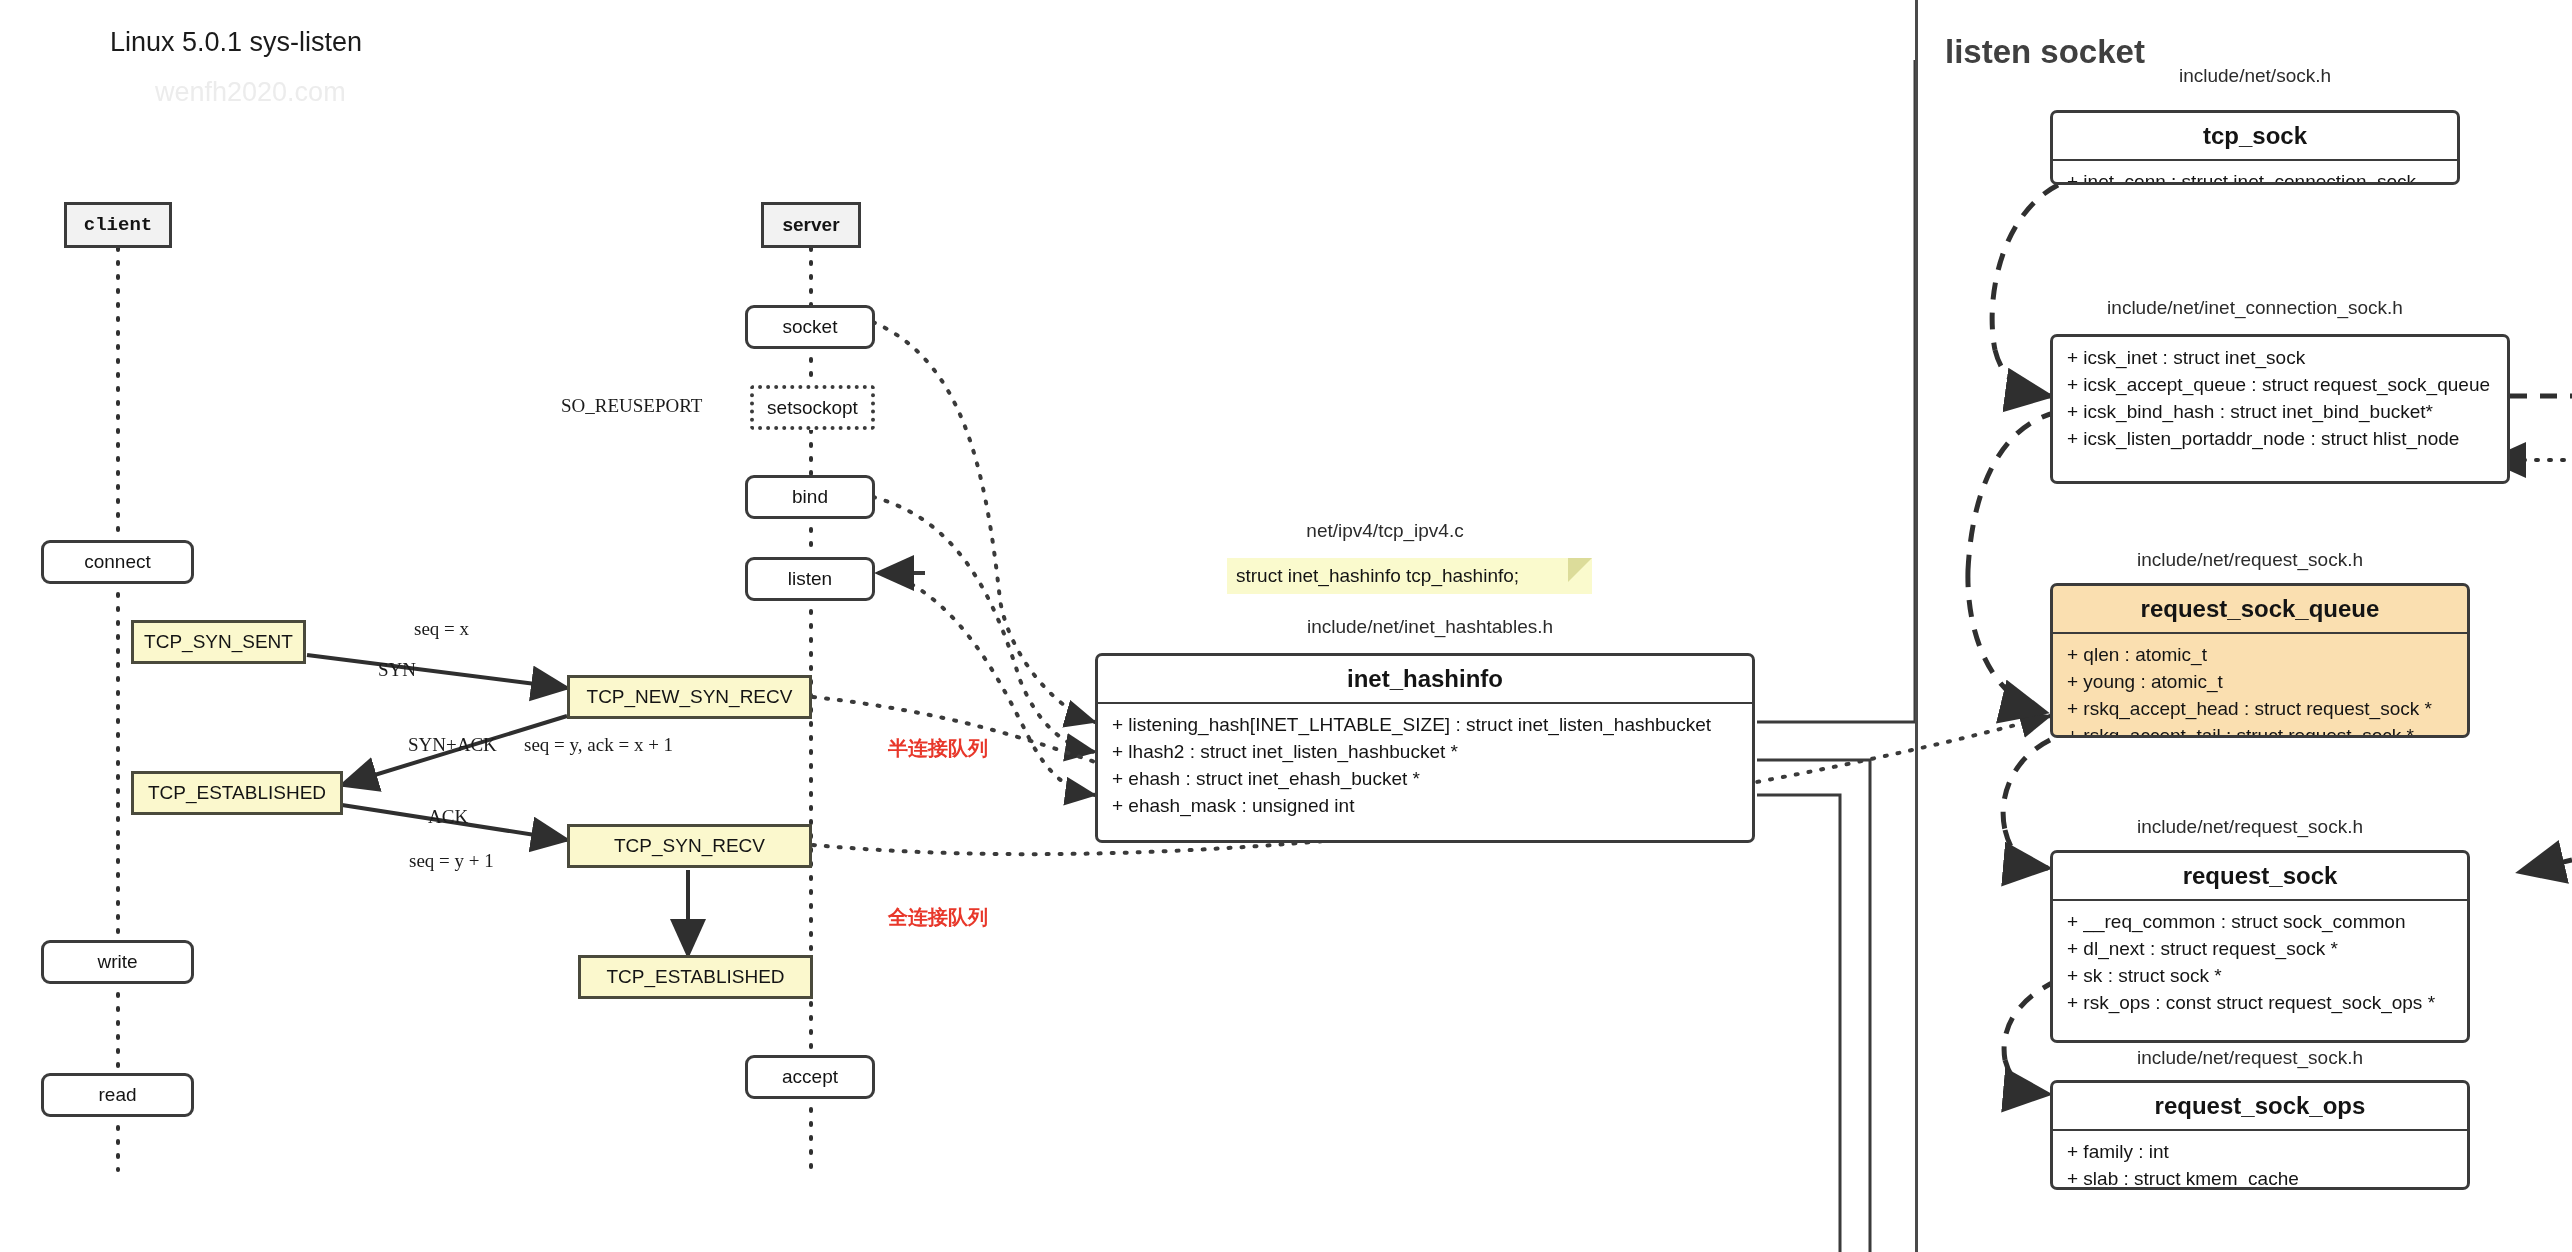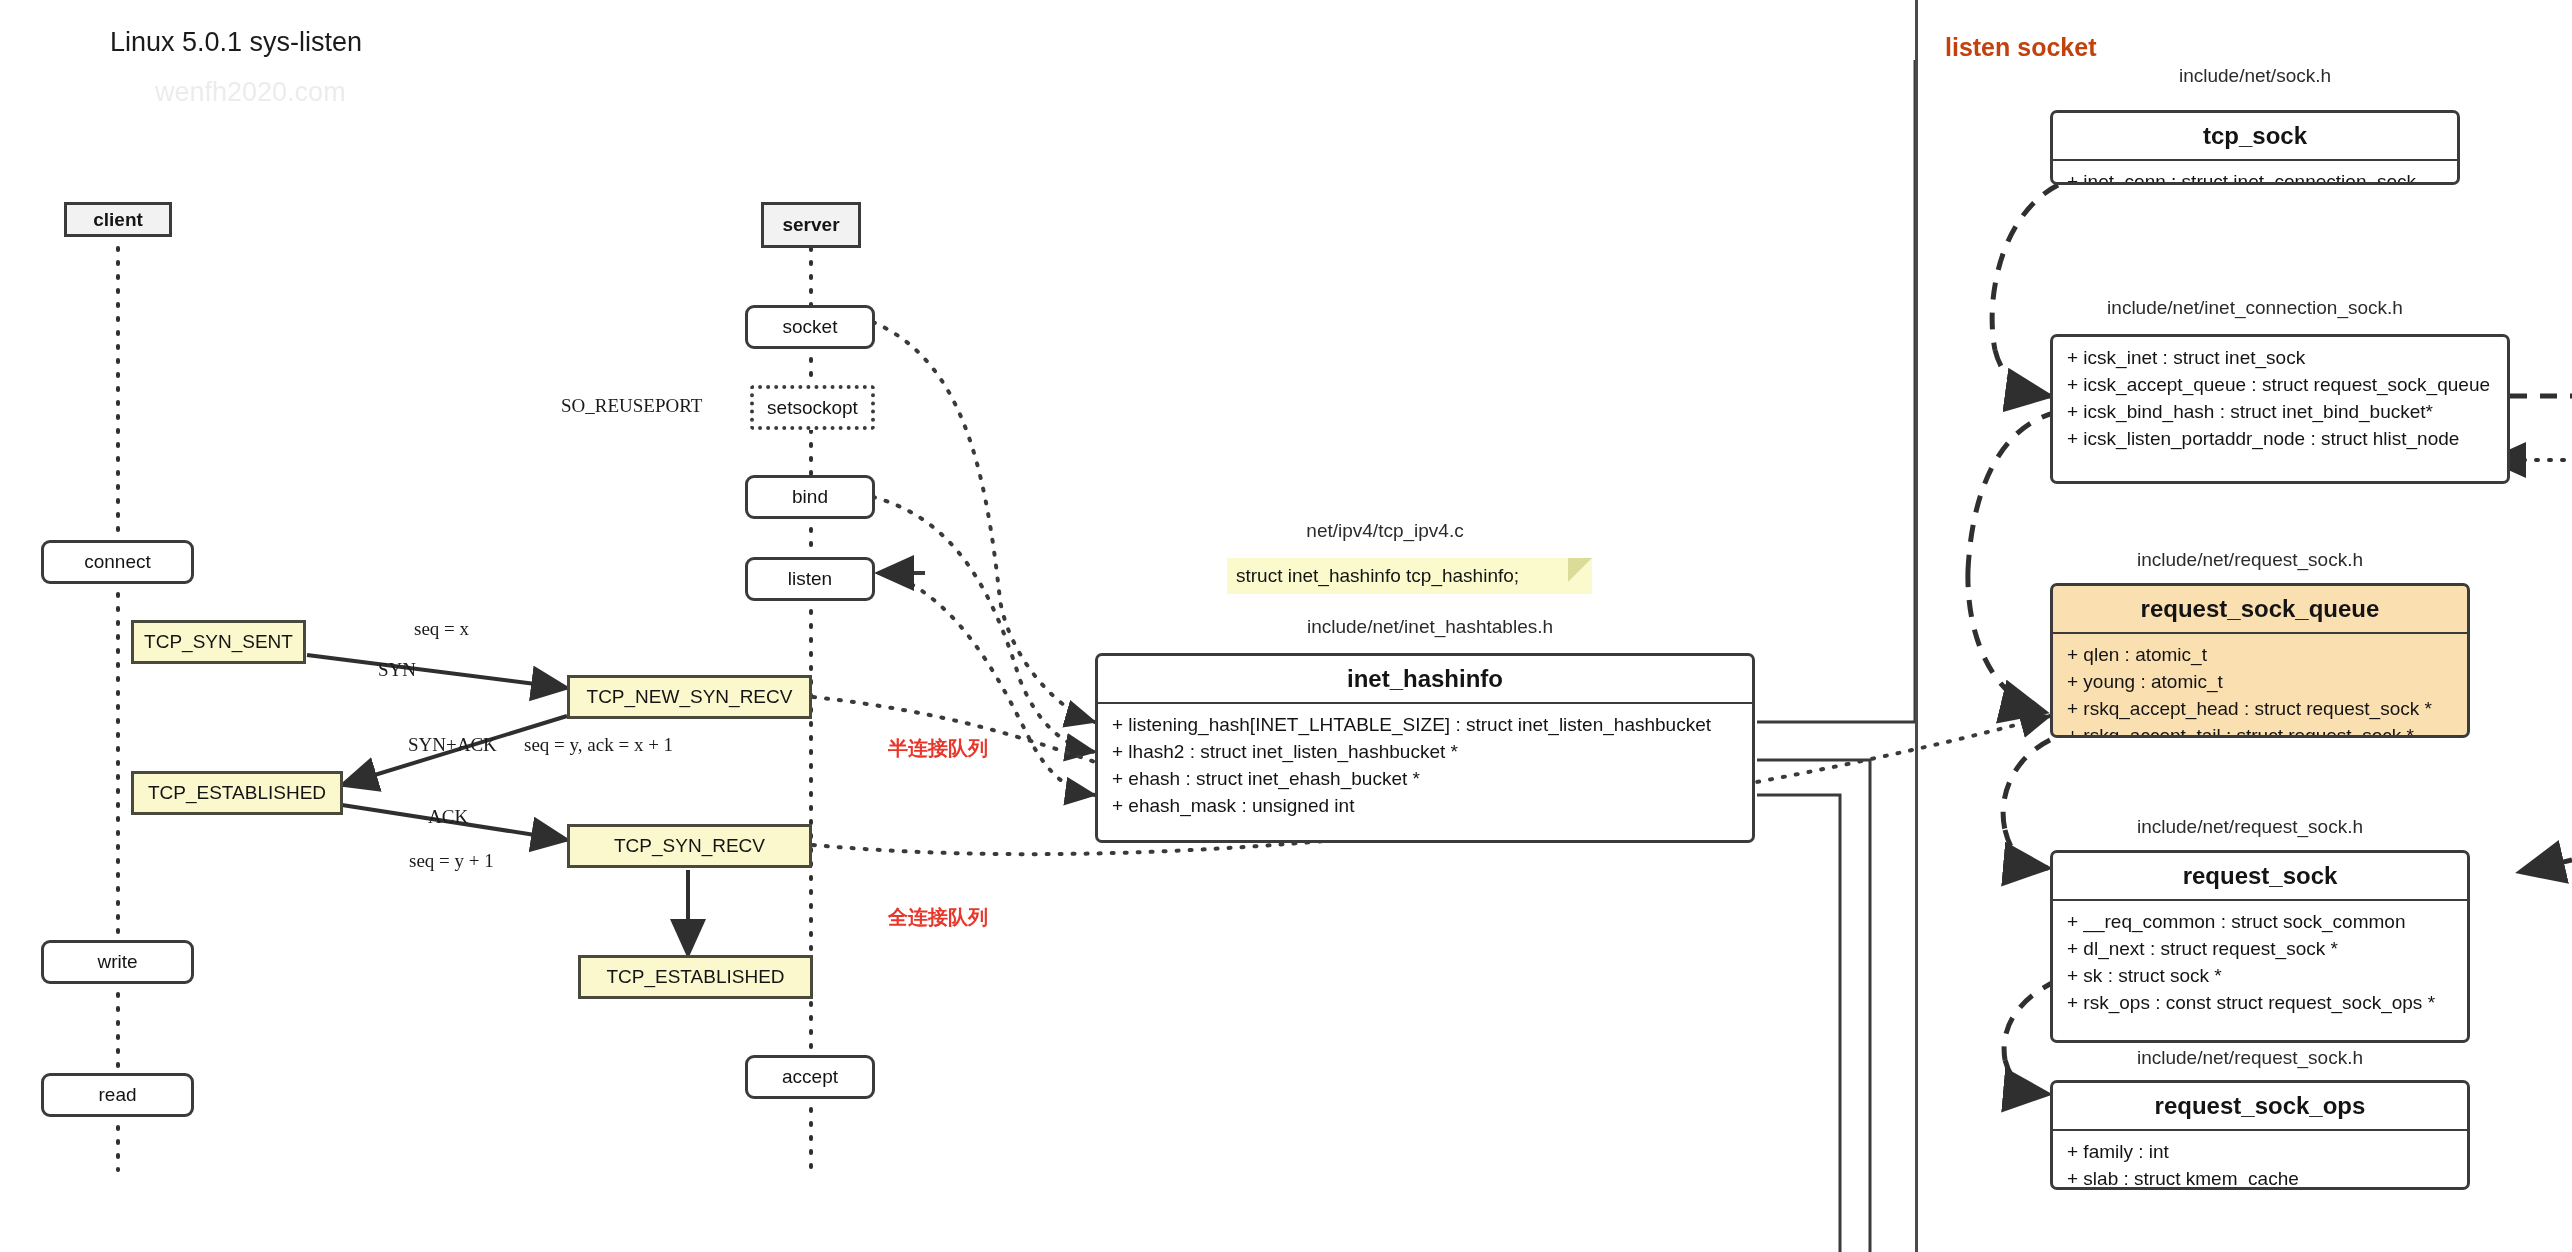--- a/index.html
+++ b/index.html
@@ -3,21 +3,21 @@
 <meta charset="utf-8">
 <style>
   html,body{margin:0;padding:0;background:#ffffff;}
   body{width:2572px;height:1252px;position:relative;overflow:hidden;
        font-family:"Liberation Sans","DejaVu Sans",sans-serif;}
   #stage{position:absolute;inset:0;width:2572px;height:1252px;}
   svg#wires{position:absolute;left:0;top:0;width:2572px;height:1252px;pointer-events:none;}
 
   .ttl{position:absolute;font-size:27px;color:#1b1b1b;white-space:nowrap;}
   .wm{position:absolute;font-size:27px;color:#ececec;white-space:nowrap;}
-  .redlbl{position:absolute;font-size:25px;color:#c2410c;font-weight:bold;white-space:nowrap;}
+  .redlbl{position:absolute;font-size:33px;color:#404040;font-weight:bold;white-space:nowrap;}
   .redsm{position:absolute;font-size:20px;color:#e8372a;font-weight:bold;white-space:nowrap;}
   .hdr{position:absolute;font-size:19px;color:#2b2b2b;white-space:nowrap;text-align:center;}
   .plain{position:absolute;font-size:19px;color:#1b1b1b;white-space:nowrap;font-family:Liberation Serif, serif;}
 
   
   .actor{position:absolute;background:#f2f2f2;border:3px solid #3b3b3b;
          display:flex;align-items:center;justify-content:center;
          font-size:19px;font-weight:bold;color:#141414;box-sizing:border-box;}
   
   .call{position:absolute;background:#ffffff;border:3px solid #3b3b3b;border-radius:9px;
@@ -108,21 +108,21 @@
     <path d="M2572,860 L2520,872" fill="none" stroke="#2f2f2f" stroke-width="5" stroke-dasharray="17 13" marker-end="url(#ah)"></path>
     <line x1="2510" y1="460" x2="2490" y2="460" stroke="#2f2f2f" stroke-width="4" marker-end="url(#ah)"></line>
   </svg>
 
   <div class="ttl" style="left:110px;top:27px;">Linux 5.0.1 sys-listen</div>
   <div class="wm" style="left:155px;top:77px;">wenfh2020.com</div>
 
   <div class="vdiv" style="left:1915px;top:0px;width:3px;height:1252px;"></div>
   <div class="redlbl" style="left:1945px;top:33px;">listen socket</div>
 
-  <div class="actor" style="left:64px;top:202px;width:108px;height:35px;">client</div>
+  <div class="actor" style="left:64px;top:202px;width:108px;height:46px;font-family:Liberation Mono, monospace;">client</div>
   <div class="call" style="left:41px;top:540px;width:153px;height:44px;">connect</div>
   <div class="call" style="left:41px;top:940px;width:153px;height:44px;">write</div>
   <div class="call" style="left:41px;top:1073px;width:153px;height:44px;">read</div>
 
   <div class="state" style="left:131px;top:620px;width:175px;height:44px;">TCP_SYN_SENT</div>
   <div class="state" style="left:131px;top:771px;width:212px;height:44px;">TCP_ESTABLISHED</div>
 
   <div class="actor" style="left:761px;top:202px;width:100px;height:46px;">server</div>
   <div class="call" style="left:745px;top:305px;width:130px;height:44px;">socket</div>
   <div class="call dotted" style="left:750px;top:385px;width:125px;height:45px;">setsockopt</div>

